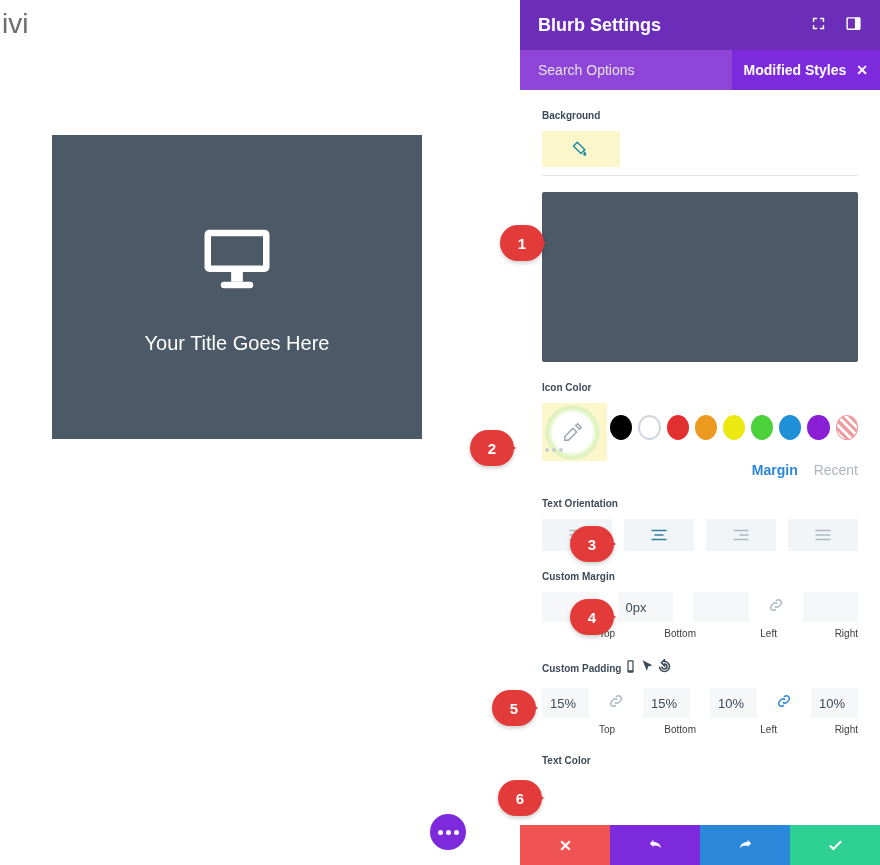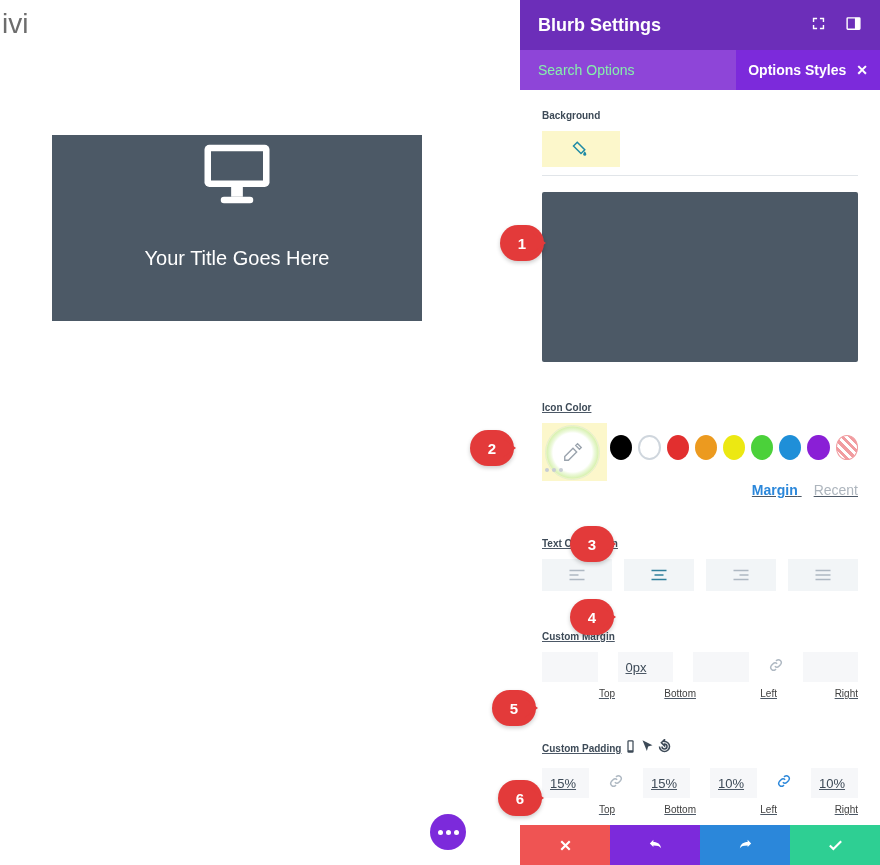--- a/index.html
+++ b/index.html
@@ -14,24 +14,24 @@
   .preview-pane {
     position: absolute; left: 0; top: 0;
     width: 519px; height: 865px; background: #fff;
   }
   .brand {
     font-size: 28px; color: #6d6d6d;
     padding: 8px 0 0 2px; font-weight: 300;
   }
   .blurb {
     margin: 95px 0 0 52px;
-    width: 370px; height: 186px;
+    width: 370px; height: 304px;
     background: #4c5966;
     display: flex; flex-direction: column;
-    align-items: center; 
+    align-items: center; justify-content: center;
     color: #fff;
   }
   .blurb-icon svg { width: 78px; height: 78px; display:block;}
   .blurb-title { margin-top: 34px; font-size: 20px; font-weight: 500;}
   .fab {
     position: absolute; left: 430px; bottom: 15px;
     width: 36px; height: 36px; border-radius: 50%;
     background: #7c2adb; display: flex; align-items: center; justify-content: center;
     cursor: pointer;
   }
@@ -50,21 +50,21 @@
     padding: 0 18px; justify-content: space-between;
   }
   .panel-header h2 { font-size: 18px; font-weight:700; }
   .header-icons { display:flex; gap:18px; }
   .header-icons svg { width:17px; height:17px; fill:#fff; cursor:pointer;}
   .filter-bar {
     background: #8e45d8; height: 40px; display:flex; align-items:center;
     justify-content: space-between; color:#fff; font-size:14px;
     padding-left: 18px;
   }
-  .filter-bar .search-opt { color:#86efac; cursor:pointer; font-weight:500;text-align:center;}
+  .filter-bar .search-opt { color:#e5e5e5; cursor:pointer; font-weight:500;text-align:center;}
   .mod-chip {
     background:#7c2adb; height:100%; display:flex; align-items:center;
     padding: 0 12px; gap:10px; font-weight:700; cursor:pointer;
   }
   .mod-chip .x { font-weight:700; }
 
   .panel-body {
     flex:1; padding: 20px 22px 0 22px; overflow:hidden; position:relative;
   }
   .label { font-size:10px; color:#3d4a57; font-weight:600; margin-bottom:10px; }
@@ -72,21 +72,21 @@
   .bg-chip {
     width:78px; height:36px; display:flex; align-items:center; justify-content:center;
     cursor:pointer;
   }
   .bg-chip svg{ width:18px;height:18px;stroke:#1f8aa5;fill:none;stroke-width:2; }
   .divider { height:1px; background:#e1e5e9; margin:8px 0 0 0;}
   .bg-preview {
     height:170px; background:#4c5966; border-radius:2px; margin-top:16px;
   }
 
-  .section { margin-top:40px;text-decoration:underline; }
+  .section { margin-top:20px; }
 
   .swatch-row { display:flex; align-items:center; gap:6px; }
   .picker {
     width:55px;height:55px;border-radius:50%;
     background: radial-gradient(circle,#fff 52%, #eef9de 58%, #d9f2b4 68%, transparent 72%);
     display:flex;align-items:center;justify-content:center;
     border:1px solid #e6efce; cursor:pointer;
     margin-left:-4px;
   }
   .picker svg{width:22px;height:22px;stroke:#9aa3ad;fill:none;stroke-width:1.5;}
@@ -199,21 +199,21 @@
           </svg></span>
       <span><svg viewBox="0 0 24 24">
             <rect x="3" y="4" width="18" height="16" rx="1" fill="none" stroke="#fff" stroke-width="2"></rect>
             <rect x="14" y="4" width="7" height="16"></rect>
           </svg></span>
     </div>
   </div>
   <div class="filter-bar">
     <span class="search-opt">Search Options</span>
     <div class="mod-chip">
-      <span>Options Styles</span>
+      <span>Modified Styles</span>
       <span class="x">✕</span>
     </div>
   </div>
 
   <div class="panel-body">
 
     <div class="label">Background</div>
     <div class="bg-chip hl">
       <svg viewBox="0 0 24 24">
           <path d="M7 3l10 10-5 5L2 8z"></path>

